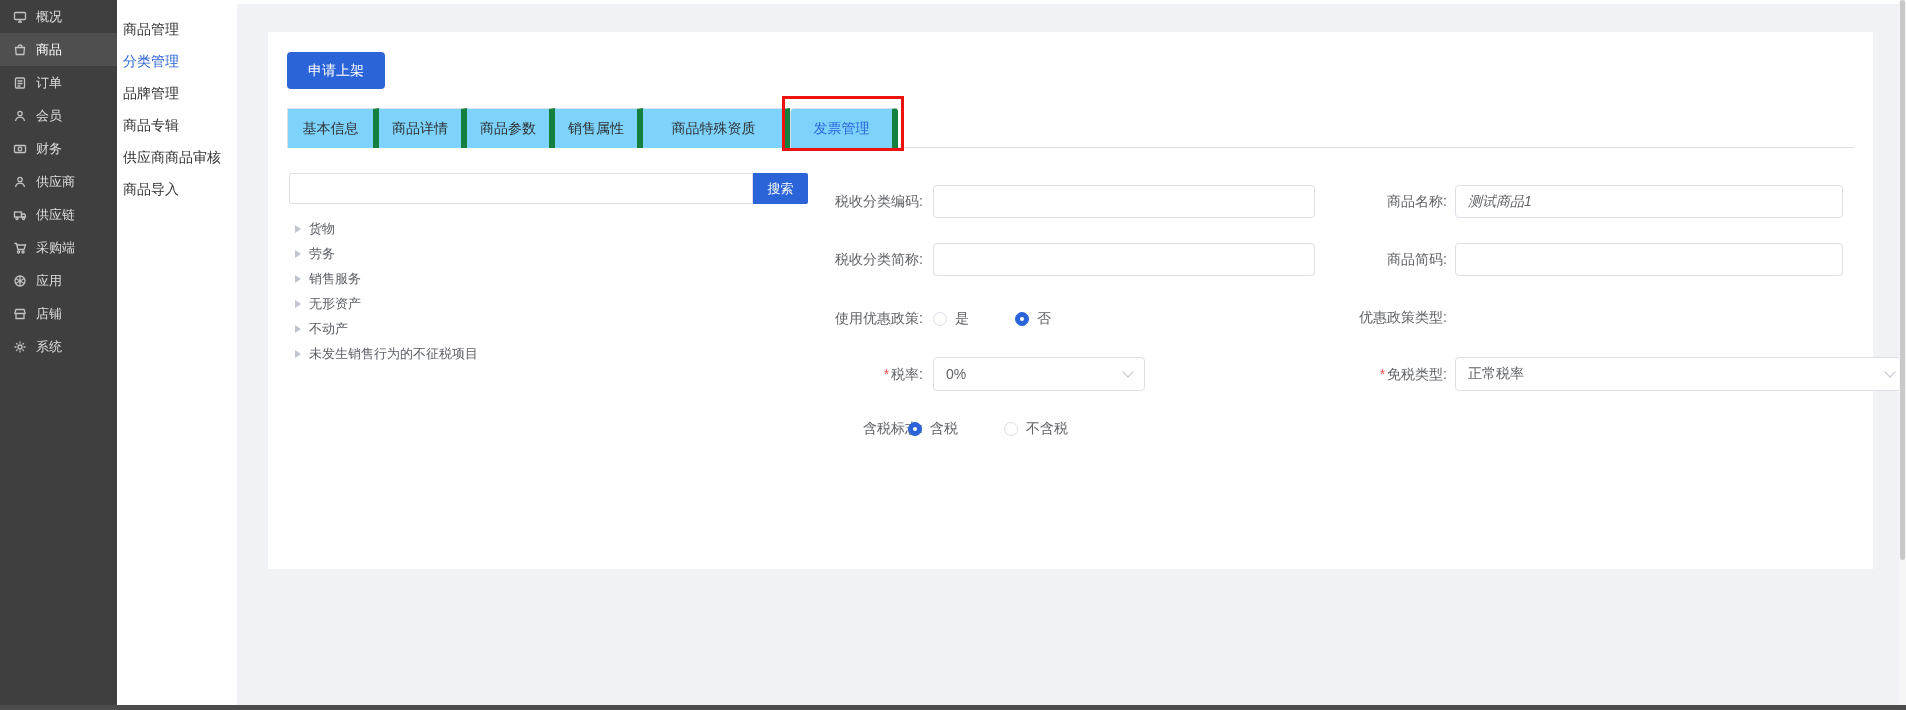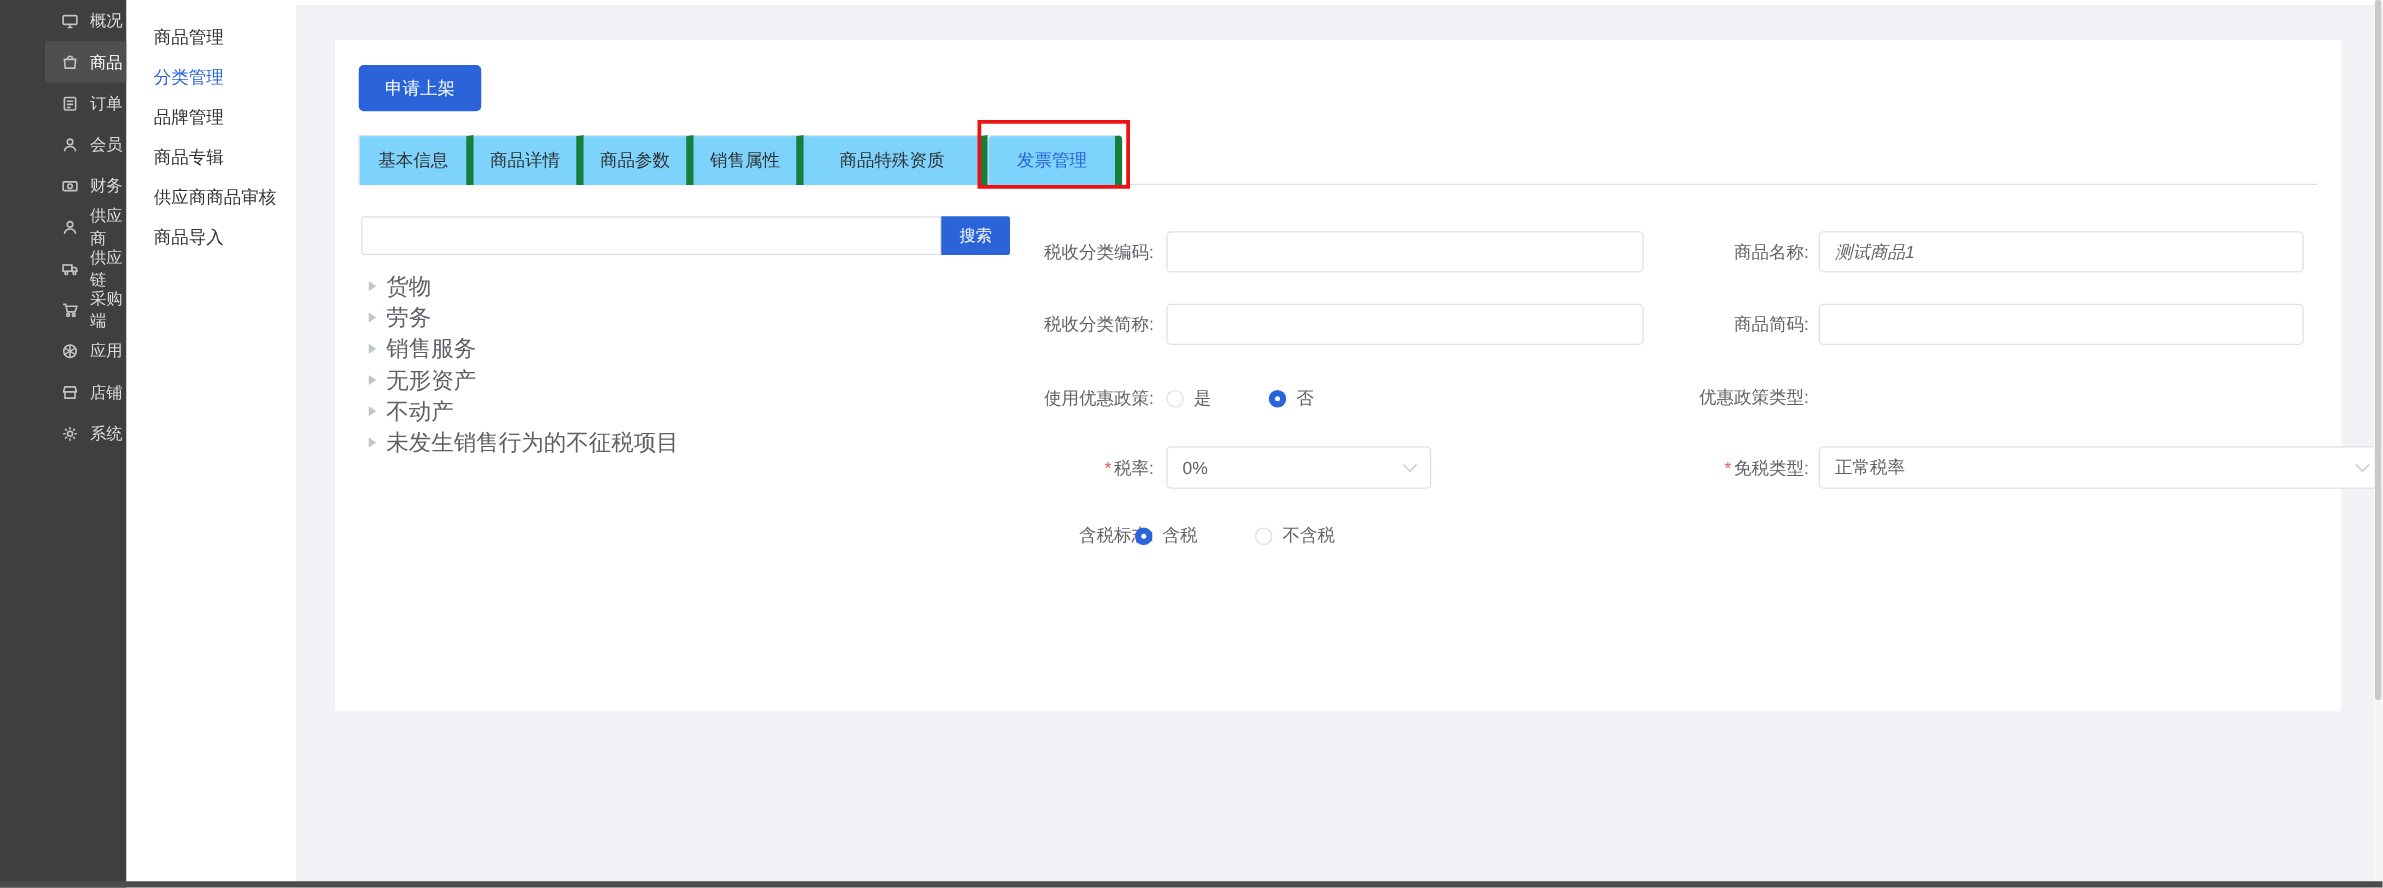--- a/index.html
+++ b/index.html
@@ -1,19 +1,19 @@
 <!DOCTYPE html>
 <html><head>
 <meta charset="utf-8">
 <style>
   * { margin:0; padding:0; box-sizing:border-box; font-family:"Liberation Sans", sans-serif; }
   html,body { width:1906px; height:710px; overflow:hidden; background:#f0f2f5; }
 
   
-  #dark-sidebar { position:absolute; left:0; top:0; width:101px; height:710px; background:#3f3f3f; z-index:5;padding-left:36px; }
+  #dark-sidebar { position:absolute; left:0; top:0; width:117px; height:710px; background:#3f3f3f; z-index:5; }
   .dsb-item { position:relative; height:33px; display:flex; align-items:center; padding-left:13px; gap:9px;
               color:#dddddd; font-size:13px; cursor:pointer; }
   .dsb-item.active { background:#4f4f4f; color:#ffffff; }
   .dsb-item svg { width:14px; height:14px; stroke:#c3c3c3; fill:none; stroke-width:1.3; flex:0 0 auto; }
 
   
   #submenu { position:absolute; left:99px; top:0; width:138px; height:710px; background:#ffffff; z-index:4; }
   .sm-item { height:32px; line-height:32px; padding-left:24px; font-size:14px; color:#303133; cursor:pointer; }
   .sm-item.active { color:#2b63d9; }
   #submenu .pad { height:13px; }
@@ -37,21 +37,21 @@
   #red-annotation { position:absolute; left:514px; top:64px; width:122px; height:55px;
                     border:3px solid #ee1111; z-index:6; pointer-events:none; }
 
   
   #search-input { position:absolute; left:21px; top:141px; width:464px; height:31px; border:1px solid #dcdfe6;
                   border-radius:2px 0 0 2px; padding:0 10px; font-size:13px; color:#606266; outline:none; }
   #search-btn { position:absolute; left:485px; top:141px; width:55px; height:31px; font-size:13px; border-radius:0 2px 2px 0; }
 
   
   #tree { position:absolute; left:21px; top:184px; width:420px; }
-  .tree-item { height:25px; display:flex; align-items:center; gap:8px; cursor:pointer; font-size:18px; color:#5d6066; }
+  .tree-item { height:25px; display:flex; align-items:center; gap:8px; cursor:pointer; font-size:13px; color:#5d6066; }
   .caret { width:0; height:0; border-left:6px solid #c0c4cc; border-top:4px solid transparent;
            border-bottom:4px solid transparent; margin-left:6px; flex:0 0 auto; }
 
   
   .f-label { position:absolute; font-size:14px; color:#606266; text-align:right; white-space:nowrap;margin-left:16px; }
   .req { color:#f45656; margin-right:2px; }
   .f-input { position:absolute; border:1px solid #dcdfe6; border-radius:4px; background:#fff; font-size:14px;
              color:#606266; padding:0 12px; outline:none;font-style:italic; }
   .f-select { position:absolute; border:1px solid #dcdfe6; border-radius:4px; background:#fff; font-size:14px;
               color:#606266; display:flex; align-items:center; padding:0 12px; cursor:pointer; }

